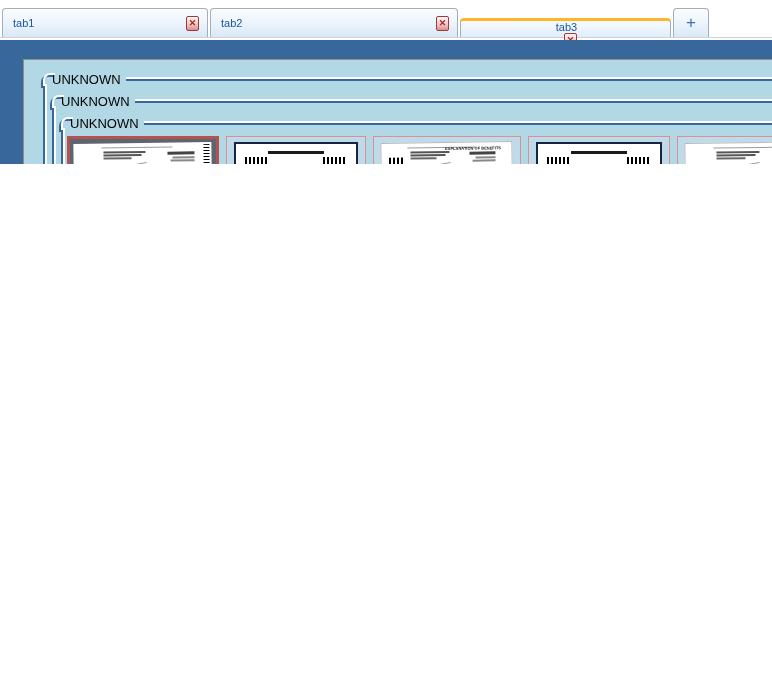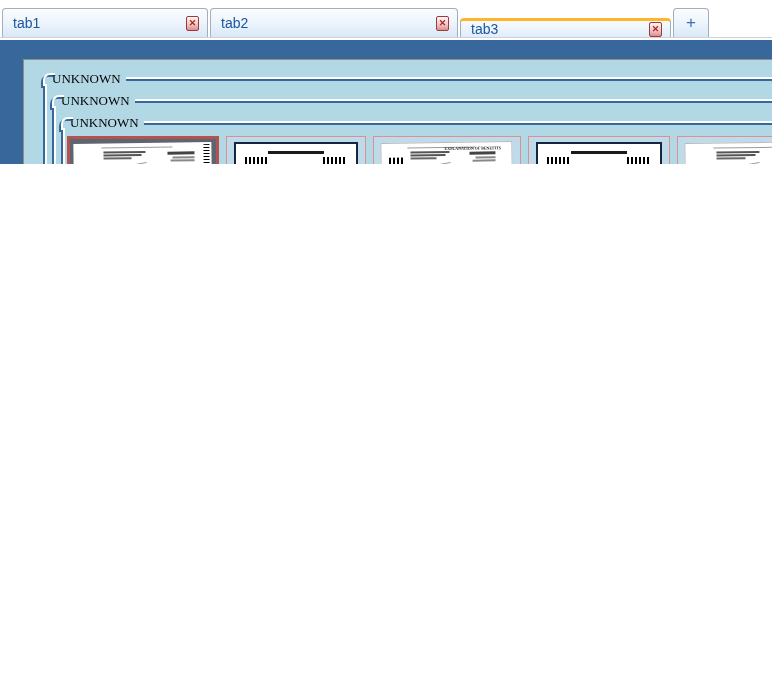--- a/index.html
+++ b/index.html
@@ -12,42 +12,43 @@
     height: 38px; background: #ffffff; border-bottom: 1px solid #cfd2d6;
     display: flex; align-items: flex-end; padding-left: 2px; position: relative;
   }
   .tab {
     height: 29px; border: 1px solid #a3aeba; border-bottom: none;
     border-radius: 4px 4px 0 0; margin-right: 2px;
     background: linear-gradient(to bottom, #fbfdfe 0%, #eef5fc 45%, #d9e8f7 100%);
     display: flex; align-items: center; justify-content: space-between;
     padding: 0 8px 0 10px; cursor: default;
   }
-  .tab .tab-label { font-size: 14px; color: var(--tab-text); }
+  .tab .tab-label { font-size: 11px; color: var(--tab-text); }
   .tab.active {
     height: 19px; border-top: 3px solid var(--accent-orange);
     background: linear-gradient(to bottom, #f6fafe 0%, #eaf3fc 60%, #e0edfa 100%);
+    flex-direction: column;
   }
   .tab-close {
     width: 13px; height: 15px; margin-left: 8px; flex: none;
     border: 1px solid #9e3a38; border-radius: 2px;
     background: linear-gradient(to bottom, #fdf6f6 0%, #f0caca 55%, #d98f8f 100%);
     color: #b22222; font-size: 9px; font-weight: bold; line-height: 13px;
     text-align: center; cursor: pointer; padding: 0;
   }
   .tab-new {
     height: 29px; width: 36px; border: 1px solid #a3aeba; border-bottom: none;
     border-radius: 4px 4px 0 0;
     background: linear-gradient(to bottom, #fbfdfe 0%, #eef5fc 45%, #d9e8f7 100%);
     color: #3f6fb5; font-size: 17px; text-align: center; line-height: 27px; cursor: pointer;
   }
   .bar-gap { height: 2px; background: #ffffff; }
 
   
-  .content { height: 124px; background: var(--frame-blue); position: relative; overflow: hidden; font-family: Liberation Serif, serif; }
+  .content { height: 124px; background: var(--frame-blue); position: relative; overflow: hidden; }
   .panel {
     position: absolute; left: 23px; top: 19px; right: 0; bottom: 0;
     background: var(--panel-blue); border-top: 1px solid #8e8e85; border-left: 1px solid #8e8e85;
     padding: 8px 0 0 10px; overflow: hidden;
   }
 
   
   .group { position: relative; margin-left: 9px; }
   .group::before {
     content: ""; position: absolute; left: 0; top: 16px; width: 4px; height: 320px;

